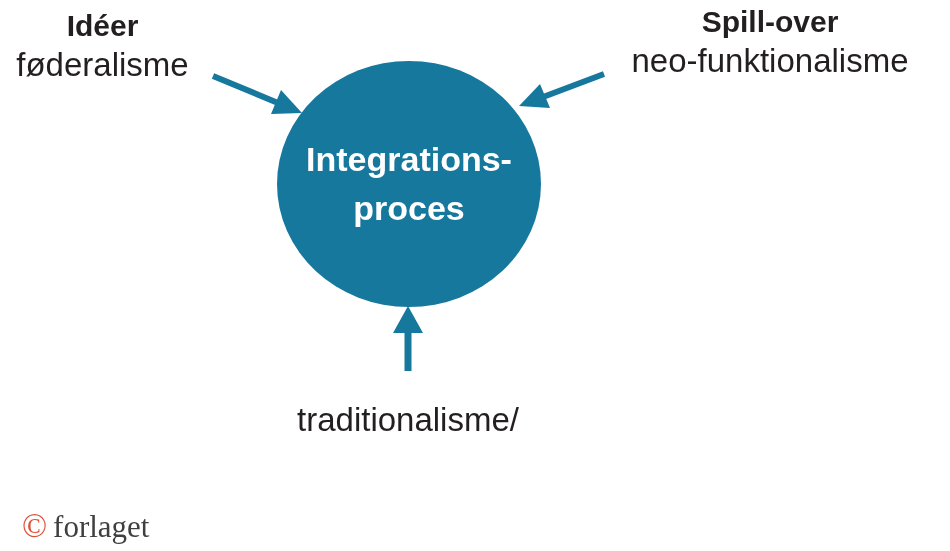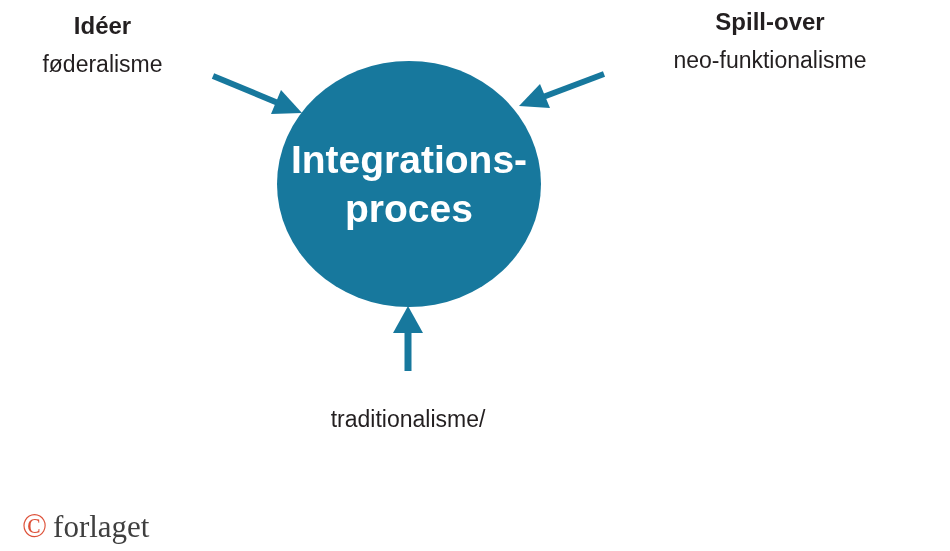--- a/index.html
+++ b/index.html
@@ -16,27 +16,27 @@
     position: relative;
     width: 950px;
     height: 551px;
     background: var(--background);
     overflow: hidden;
     font-family: "Liberation Sans", sans-serif;
     color: var(--text-black);
   }
   .label-block { position: absolute; text-align: center; }
   .label-title {
-    font-size: 24px;
+    font-size: 30px;
     font-weight: bold;
     line-height: 40px;
     white-space: nowrap;
   }
   .label-sub {
-    font-size: 23px;
+    font-size: 33px;
     font-weight: normal;
     line-height: 37px;
     white-space: nowrap;
   }
   .label-tl { left: 0px; top: 6px; width: 205px; }
   .label-tr { left: 595px; top: 2px; width: 350px; }
   .label-bottom { left: 108px; top: 382px; width: 600px; }
   .label-bottom .label-sub { line-height: 35px; margin-top: 20px; }
 
   .circle {
@@ -45,21 +45,21 @@
     top: 61px;
     width: 264px;
     height: 246px;
     border-radius: 50%;
     background: var(--accent-teal);
     display: flex;
     flex-direction: column;
     align-items: center;
     justify-content: center;
     color: var(--circle-text-white);
-    font-size: 39px;
+    font-size: 34px;
     font-weight: bold;
     line-height: 49px;
     text-align: center;
   }
 
   .arrows-overlay {
     position: absolute;
     left: 0; top: 0;
     width: 950px;
     height: 551px;

